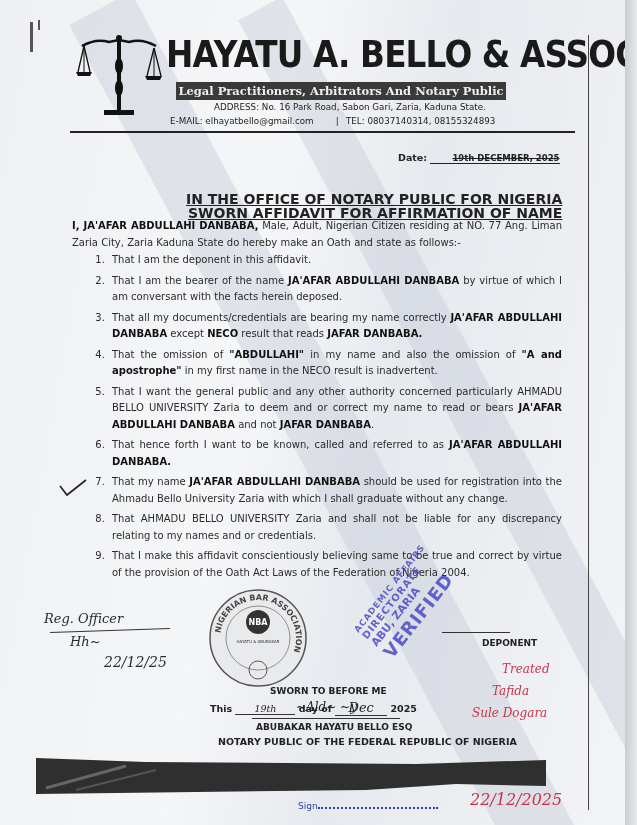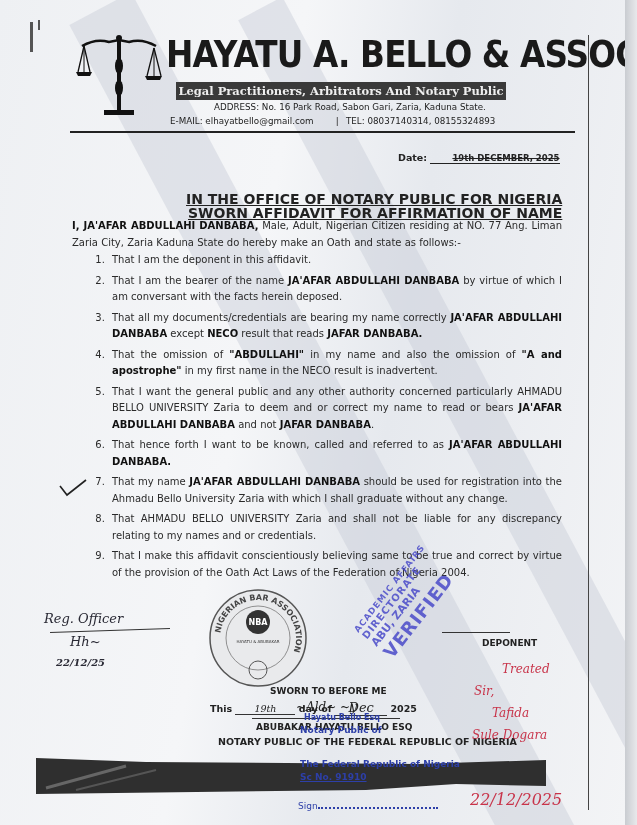--- a/index.html
+++ b/index.html
@@ -45,21 +45,21 @@
   .signfield{position:absolute;left:298px;top:801px;color:#2d3fa8;font-size:9px;white-space:nowrap;}
   .signfield .dots{display:inline-block;width:120px;border-bottom:2px dotted #2d3fa8;}
   .verified{position:absolute;left:352px;top:628px;transform:rotate(-52deg);transform-origin:left top;color:#4a4bc9;font-weight:bold;white-space:nowrap;opacity:0.85;}
   .verified .v1{font-size:8.5px;letter-spacing:1px;}
   .verified .v2{font-size:10px;letter-spacing:1px;}
   .verified .v3{font-size:11px;}
   .verified .v4{font-size:18px;letter-spacing:1px;}
   .hand{position:absolute;font-family:"DejaVu Serif",serif;font-style:italic;white-space:nowrap;}
   .hand-left{left:36px;top:608px;color:#2a2a35;font-size:13px;line-height:21px;}
   .hand-left .rule{width:120px;height:1px;background:#333;margin:1px 0 0 14px;transform:rotate(-2deg);}
-  .hand-left .date{position:static;font-size:10px;margin-left:20px;font-weight:bold;}
+  .hand-left .date{position:static;font-size:14px;margin-left:68px;font-weight:normal;}
   .hand-right{left:462px;top:658px;color:#c8344a;font-size:12px;line-height:22px;}
   .hand-right .sir{margin-left:12px;}
   .hand-right .ln3{margin-left:30px;}
   .hand-right .ln4{margin-left:10px;}
   .hand-bottom{left:470px;top:790px;color:#c8344a;font-size:16px;}
   .sign-scribble{position:absolute;left:296px;top:700px;color:#222;font-family:"DejaVu Serif",serif;font-style:italic;font-size:12px;}
 </style>
 </head>
 <body>
 
@@ -152,47 +152,40 @@
   <div class="sig-line"></div>
   <div class="notary-name">ABUBAKAR HAYATU BELLO ESQ</div>
   <div class="notary-title">NOTARY PUBLIC OF THE FEDERAL REPUBLIC OF NIGERIA</div>
 
   <svg class="blackbar" viewBox="0 0 510 36" preserveAspectRatio="none">
     <path d="M0 0 L110 4 L380 6 L510 2 L510 28 L420 26 L330 32 L0 36 Z" fill="#2f2f2f"></path>
     <path d="M10 30 L90 8" stroke="#666" stroke-width="3"></path>
     <path d="M40 32 L120 12" stroke="#555" stroke-width="2"></path>
   </svg>
 
-  <div class="bluestamp">
-    <div class="l1">Hayatu Bello Esq</div>
-    <div>Notary Public of</div>
-    <div class="l2">The Federal Republic of Nigeria</div>
-    <div class="l3">Sc No. 91910</div>
-  </div>
   <div class="signfield">
     <span>Sign</span><span class="dots"></span>
   </div>
 
   <div class="verified">
     <div class="v1">ACADEMIC AFFAIRS</div>
     <div class="v2">DIRECTORATE</div>
     <div class="v3">ABU, ZARIA</div>
     <div class="v4">VERIFIED</div>
   </div>
 
   <div class="hand hand-left">
     <div style="margin-left:8px;">Reg. Officer</div>
     <div class="rule"></div>
     <div style="margin-left:34px;">Hh~</div>
     <div class="date">22/12/25</div>
   </div>
 
   <div class="hand hand-right">
     <div style="margin-left:40px;">Treated</div>
-    <div class="sir">Sir,</div>
     <div class="ln3">Tafida</div>
     <div class="ln4">Sule Dogara</div>
   </div>
   <div class="hand hand-bottom">22/12/2025</div>
 
   <div class="right-rule"></div>
 </div>
 <div class="right-edge"></div>
 
 </body></html>

